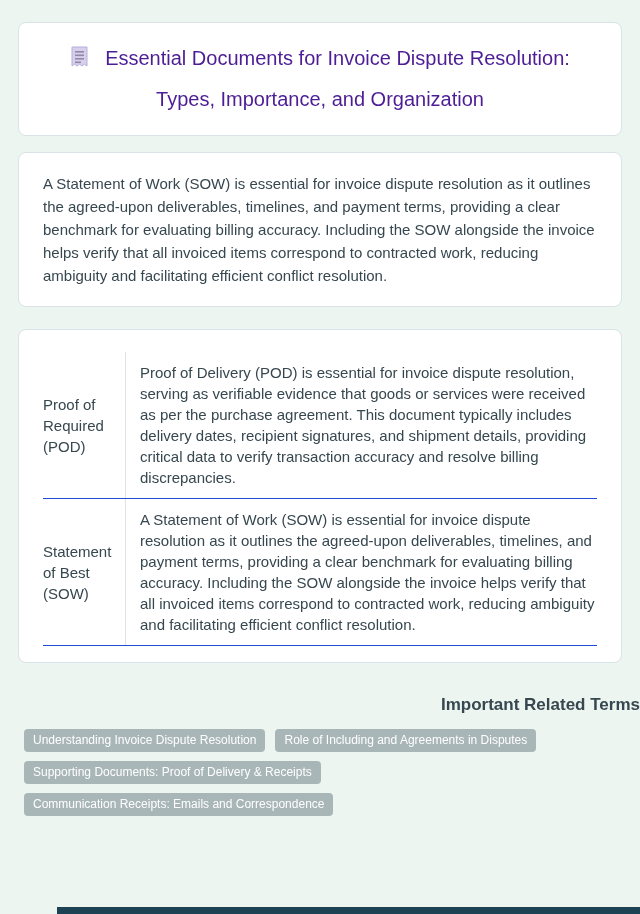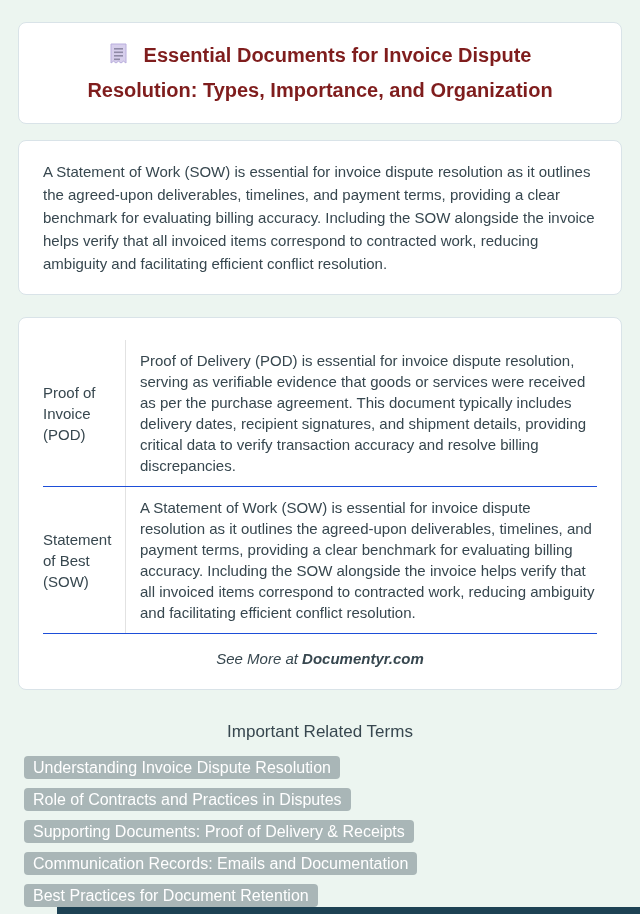--- a/index.html
+++ b/index.html
@@ -19,26 +19,26 @@
     border-radius: 8px;
     margin: 0 18px;
     box-sizing: border-box;
   }
   .title-card {
     margin-top: 22px;
     padding: 17px 20px;
   }
   h1.page-title {
     font-size: 20px;
-    font-weight: 700;
-    line-height: 31px;
+    font-weight: 400;
+    line-height: 37px;
     text-align: center;
     margin: 0 auto;
     max-width: 500px;
-    color: #7f1d1d;
+    color: #4c1d95;
   }
   .receipt-icon {
     display: inline-block;
     vertical-align: -4px;
     margin-right: 16px;
   }
   .summary-card {
     margin-top: 16px;
     padding: 19px 24px;
   }
@@ -73,36 +73,36 @@
   .see-more {
     text-align: center;
     font-style: italic;
     font-size: 15px;
     margin: 16px 0 6px 0;
     color: #37474f;
   }
   .see-more .brand { font-weight: bold; }
   h2.related-heading {
     font-size: 17px;
-    font-weight: 400;
-    text-align: center;
+    font-weight: 700;
+    text-align: right;
     color: #37474f;
     margin: 32px 0 0 0;
   }
   .tags-wrap {
     display: flex;
     flex-wrap: wrap;
     gap: 9px 10px;
     margin: 14px 16px 0 24px;
     align-content: flex-start;
   }
   .tag {
     background: #a9b6b7;
     color: #ffffff;
-    font-size: 16px;
+    font-size: 12px;
     line-height: 13px;
     padding: 5px 9px;
     border-radius: 4px;
     white-space: nowrap;
     cursor: pointer;
   }
   .bottom-strip {
     position: absolute;
     left: 57px;
     right: 0;
@@ -129,37 +129,33 @@
 </div>
 
 <div class="card summary-card">
   <p class="summary-text">A Statement of Work (SOW) is essential for invoice dispute resolution as it outlines the agreed-upon deliverables, timelines, and payment terms, providing a clear benchmark for evaluating billing accuracy. Including the SOW alongside the invoice helps verify that all invoiced items correspond to contracted work, reducing ambiguity and facilitating efficient conflict resolution.</p>
 </div>
 
 <div class="card table-card">
   <table class="terms-table">
     <tbody>
         <tr>
-          <td class="term-cell">Proof of Invoice (POD)</td>
+          <td class="term-cell">Proof of Required (POD)</td>
           <td class="desc-cell">Proof of Delivery (POD) is essential for invoice dispute resolution, serving as verifiable evidence that goods or services were received as per the purchase agreement. This document typically includes delivery dates, recipient signatures, and shipment details, providing critical data to verify transaction accuracy and resolve billing discrepancies.</td>
         </tr>
         <tr>
           <td class="term-cell">Statement of Best (SOW)</td>
           <td class="desc-cell">A Statement of Work (SOW) is essential for invoice dispute resolution as it outlines the agreed-upon deliverables, timelines, and payment terms, providing a clear benchmark for evaluating billing accuracy. Including the SOW alongside the invoice helps verify that all invoiced items correspond to contracted work, reducing ambiguity and facilitating efficient conflict resolution.</td>
         </tr>
       </tbody>
   </table>
-  <div class="see-more">
-    <span>See More at </span><span class="brand">Documentyr.com</span>
-  </div>
 </div>
 
 <h2 class="related-heading">Important Related Terms</h2>
 
 <div class="tags-wrap">
     <span class="tag">Understanding Invoice Dispute Resolution</span>
-    <span class="tag">Role of Contracts and Practices in Disputes</span>
+    <span class="tag">Role of Including and Agreements in Disputes</span>
     <span class="tag">Supporting Documents: Proof of Delivery &amp; Receipts</span>
-    <span class="tag">Communication Records: Emails and Documentation</span>
-    <span class="tag">Best Practices for Document Retention</span>
+    <span class="tag">Communication Receipts: Emails and Correspondence</span>
   </div>
 
 <div class="bottom-strip"></div>
 
 </body></html>

